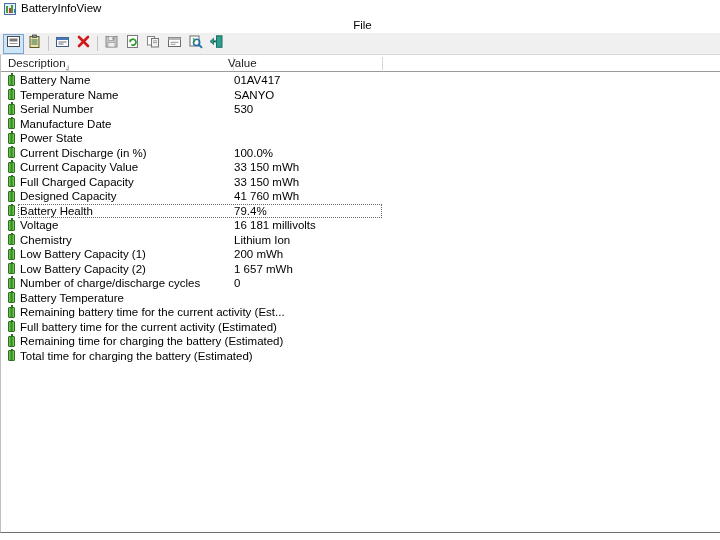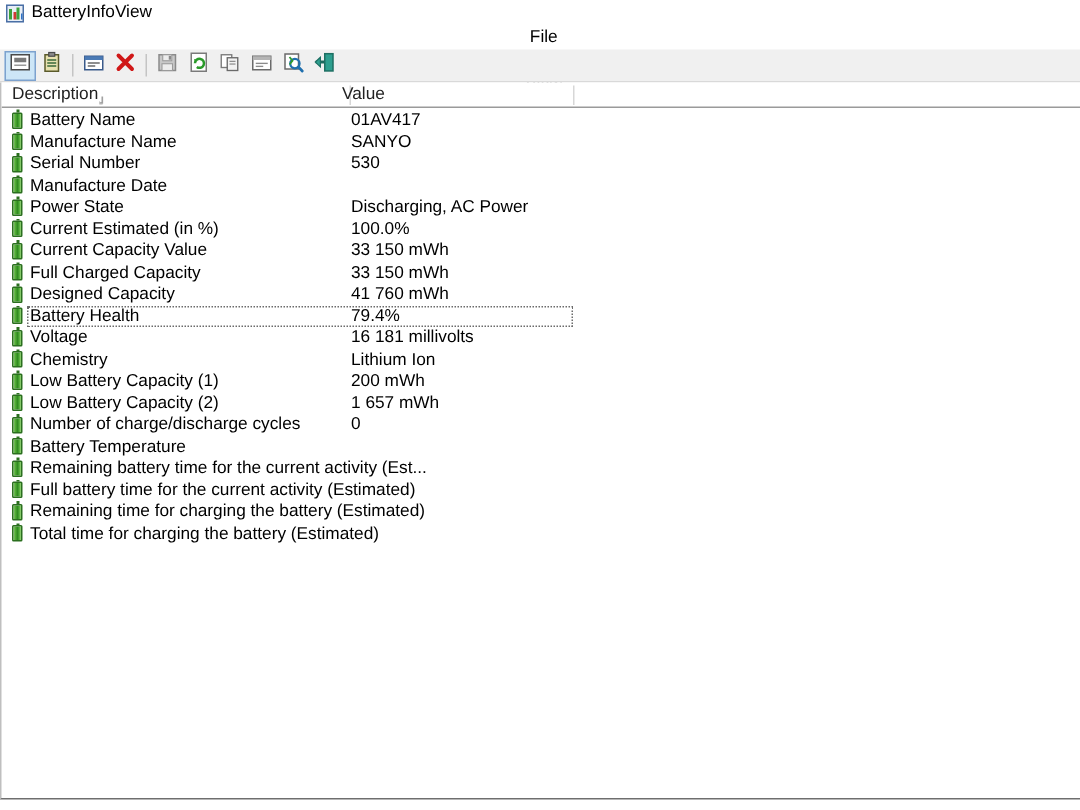--- a/index.html
+++ b/index.html
@@ -389,41 +389,40 @@
     </div>
 
     <div id="rows">
         <div class="row">
           <span class="batt-icon"></span>
           <span class="desc">Battery Name</span>
           <span class="val">01AV417</span>
         </div>
         <div class="row">
           <span class="batt-icon"></span>
-          <span class="desc">Manufacture Name</span>
+          <span class="desc">Temperature Name</span>
           <span class="val">SANYO</span>
         </div>
         <div class="row">
           <span class="batt-icon"></span>
           <span class="desc">Serial Number</span>
           <span class="val">  530</span>
         </div>
         <div class="row">
           <span class="batt-icon"></span>
           <span class="desc">Manufacture Date</span>
           <span class="val"></span>
         </div>
         <div class="row">
           <span class="batt-icon"></span>
           <span class="desc">Power State</span>
-          <span class="val">Discharging, AC Power</span>
-        </div>
-        <div class="row">
-          <span class="batt-icon"></span>
-          <span class="desc">Current Estimated (in %)</span>
+        </div>
+        <div class="row">
+          <span class="batt-icon"></span>
+          <span class="desc">Current Discharge (in %)</span>
           <span class="val">100.0%</span>
         </div>
         <div class="row">
           <span class="batt-icon"></span>
           <span class="desc">Current Capacity Value</span>
           <span class="val">33 150 mWh</span>
         </div>
         <div class="row">
           <span class="batt-icon"></span>
           <span class="desc">Full Charged Capacity</span>

